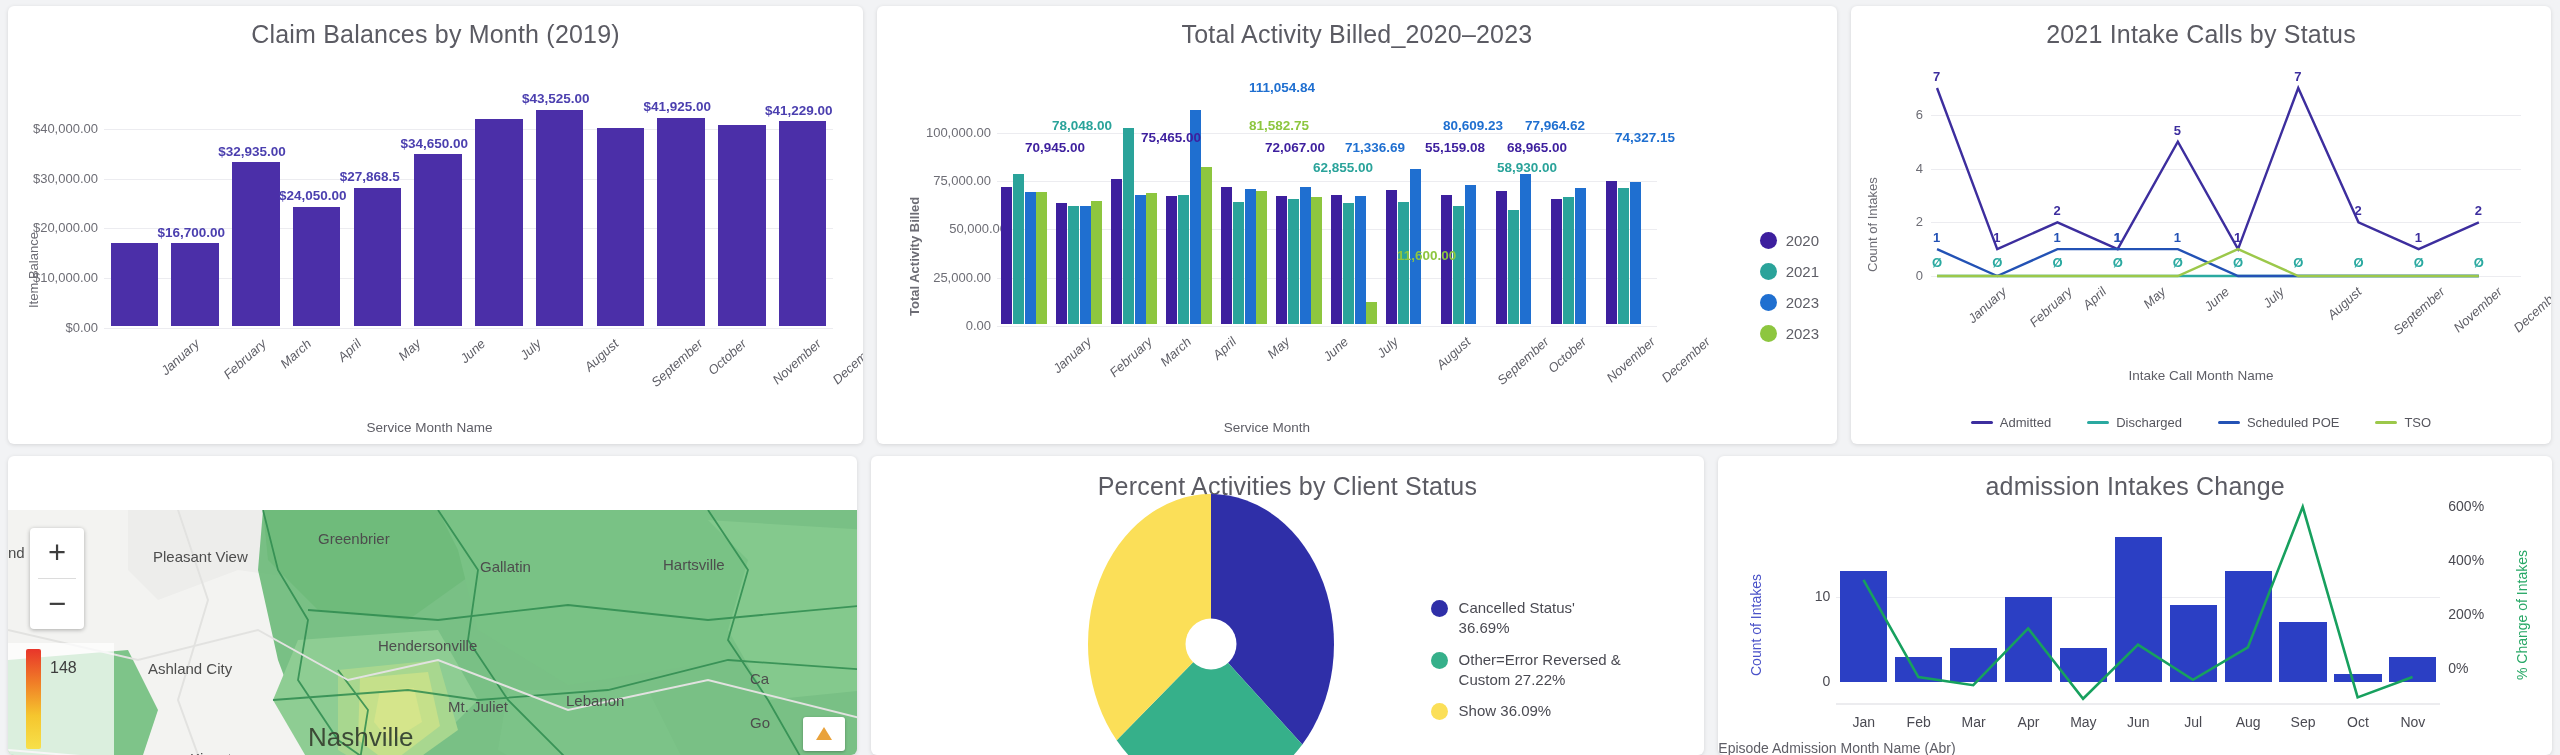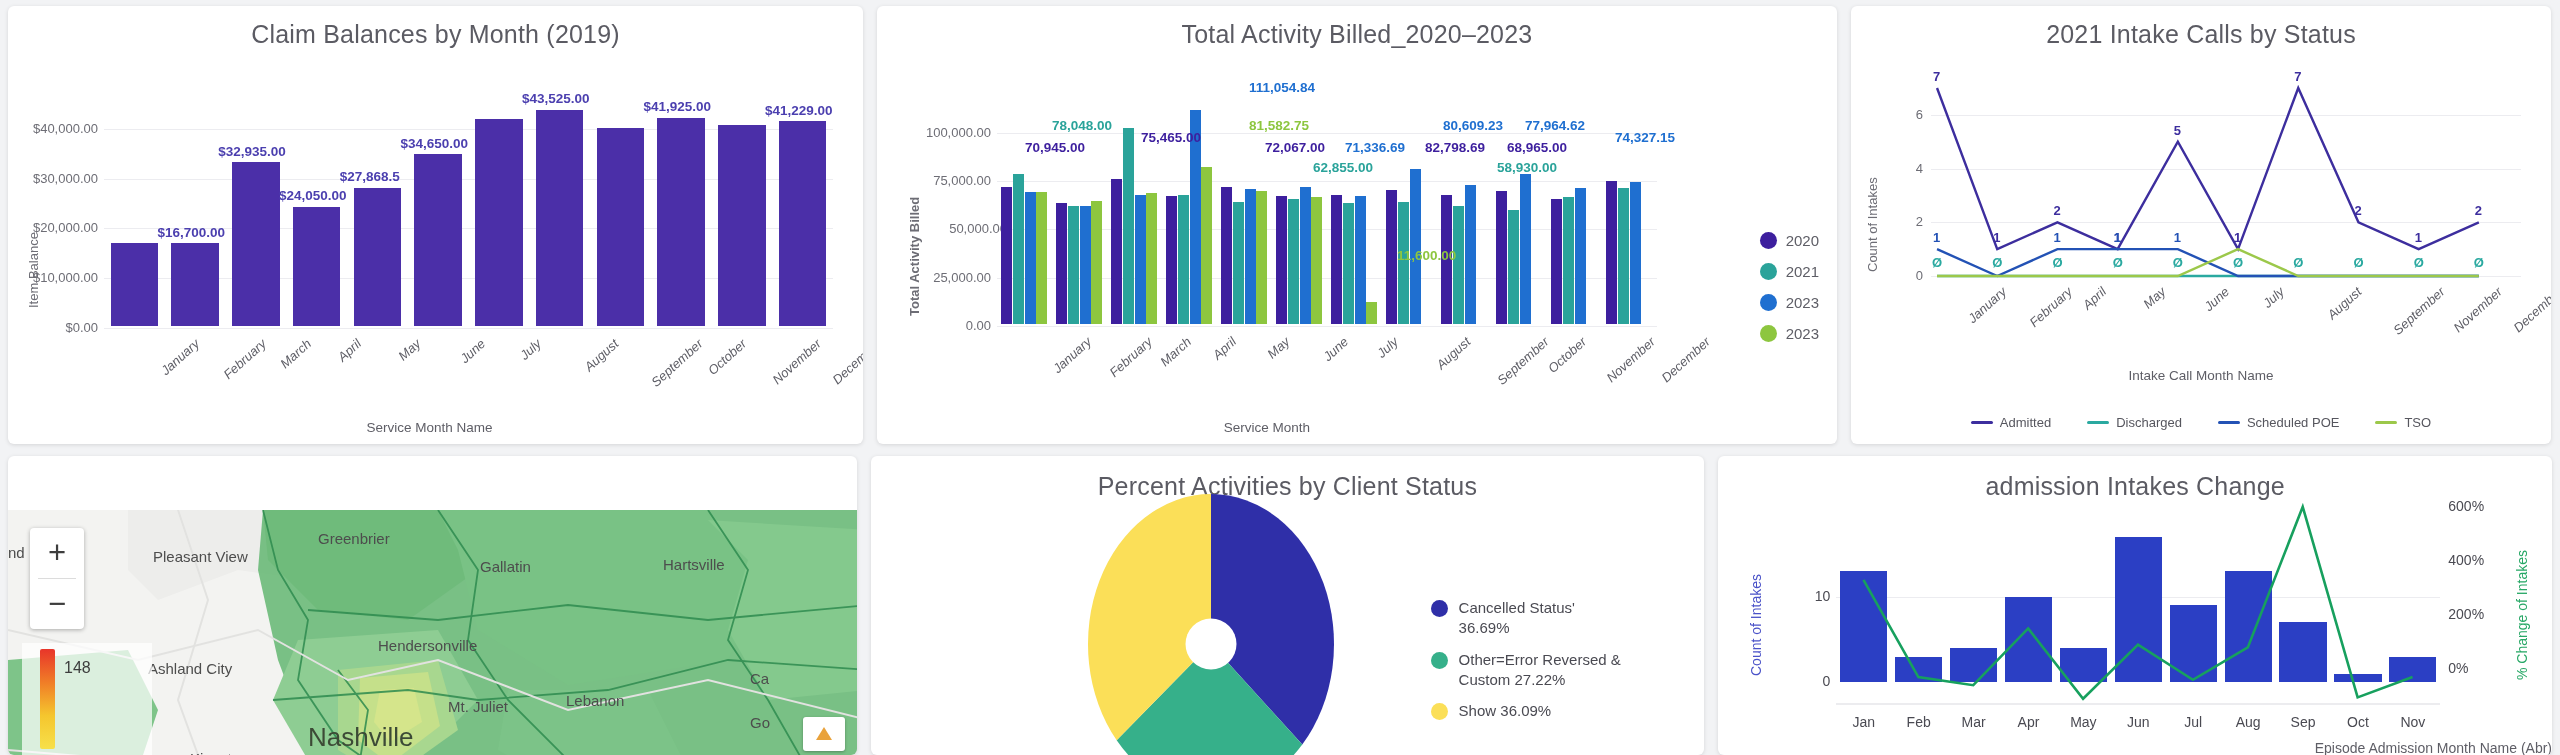--- a/index.html
+++ b/index.html
@@ -48,21 +48,21 @@
   .c3-zero { position: absolute; font-size: 13px; font-weight: bold; color: #2aa9a0; white-space: nowrap; }
   .c3-legend { position: absolute; left: 0; right: 0; bottom: 14px; display: flex; justify-content: center; gap: 36px; }
   .c3-legend .item { display: flex; align-items: center; gap: 7px; font-size: 13px; color: #56565e; }
   .c3-legend .ln { width: 22px; height: 3px; display: inline-block; border-radius: 2px; }
 
   
   .map-wrap { position: absolute; left: 0; right: 0; top: 54px; bottom: 0; overflow: hidden; background: #f4f4f2; }
   .map-zoom { position: absolute; left: 22px; top: 18px; width: 54px; background: #ffffff; border-radius: 4px; box-shadow: 0 1px 4px rgba(0,0,0,.3); z-index: 6; }
   .map-zoom button { display: block; width: 100%; height: 50px; border: none; background: none; font-size: 31px; color: #3d3d3d; cursor: pointer; line-height: 50px; font-family: "Liberation Sans", sans-serif; }
   .map-zoom .sep { height: 1px; background: #dcdcdc; margin: 0 8px; }
-  .map-legend { position: absolute; left: 14px; bottom: 0px; width: 130px; height: 112px; background: rgba(255,255,255,.72); z-index: 6; text-decoration: underline; }
+  .map-legend { position: absolute; left: 0; bottom: 0px; width: 106px; height: 112px; background: rgba(255,255,255,.72); z-index: 6; text-decoration: underline; }
   .map-legend .ramp { position: absolute; left: 18px; top: 6px; width: 15px; height: 100px; background: linear-gradient(to bottom, #e8352a, #f07d27, #f5c62e, #f7e04a); border-radius: 2px; }
   .map-legend .val { position: absolute; left: 42px; top: 16px; font-size: 16px; color: #3d3d3d; }
   .map-city { position: absolute; font-size: 15px; color: #4d4d4d; white-space: nowrap; }
   .map-city.big { font-size: 26px; color: #3c4a36; font-weight: 400; }
   .map-compass { position: absolute; right: 12px; bottom: 4px; width: 42px; height: 34px; background: #fff; border-radius: 3px; box-shadow: 0 1px 3px rgba(0,0,0,.3); z-index: 6; }
   .map-compass .tri { position: absolute; left: 13px; top: 10px; width: 0; height: 0; border-left: 8px solid transparent; border-right: 8px solid transparent; border-bottom: 13px solid #e9a23b; }
 
   
   .pie-legend { position: absolute; left: 560px; top: 96px; }
   .pie-legend .item { display: flex; gap: 11px; margin-bottom: 11px; }
@@ -202,21 +202,21 @@
           <div class="c2-bar" style="left:752.5px; bottom:120px; width:11.049999999999999px; height:142.46608695652174px; background:#1f6fd0;"></div>
           <div class="xtick-rot" style="left:766.36px; top:282px;">December</div>
           <div class="c2-lbl" style="left:158px; top:66px; color:#2aa39a;margin-left:17px;">78,048.00</div>
           <div class="c2-lbl" style="left:148px; top:88px; color:#3d1f9e;">70,945.00</div>
           <div class="c2-lbl" style="left:264px; top:78px; color:#3d1f9e;">75,465.00</div>
           <div class="c2-lbl" style="left:372px; top:28px; color:#1f6fd0;">111,054.84</div>
           <div class="c2-lbl" style="left:372px; top:66px; color:#8dc63f;">81,582.75</div>
           <div class="c2-lbl" style="left:388px; top:88px; color:#3d1f9e;">72,067.00</div>
           <div class="c2-lbl" style="left:468px; top:88px; color:#1f6fd0;">71,336.69</div>
           <div class="c2-lbl" style="left:436px; top:108px; color:#2aa39a;">62,855.00</div>
-          <div class="c2-lbl" style="left:548px; top:88px; color:#3d1f9e;">82,798.69</div>
+          <div class="c2-lbl" style="left:548px; top:88px; color:#3d1f9e;">55,159.08</div>
           <div class="c2-lbl" style="left:566px; top:66px; color:#1f6fd0;">80,609.23</div>
           <div class="c2-lbl" style="left:520px; top:196px; color:#8dc63f;">11,600.00</div>
           <div class="c2-lbl" style="left:620px; top:108px; color:#2aa39a;">58,930.00</div>
           <div class="c2-lbl" style="left:630px; top:88px; color:#3d1f9e;">68,965.00</div>
           <div class="c2-lbl" style="left:648px; top:66px; color:#1f6fd0;">77,964.62</div>
           <div class="c2-lbl" style="left:738px; top:78px; color:#1f6fd0;">74,327.15</div>
           <div class="xtitle" style="left:0; right:180px; top:368px; text-align:center;">Service Month</div>
           <div class="c2-legend" style="">
             <div class="item" style="">
               <div class="dot" style="background:#3d1f9e;"></div>
@@ -444,17 +444,17 @@
           <div class="c6-bar" style="left:561.1163636363636px; top:120.11111111111111px; width:47.22181818181818px; height:59.88888888888889px; background:#2b3fc4;"></div>
           <div class="xtick-flat" style="left:555.1163636363636px; top:212px; width:59.22181818181818px;">Sep</div>
           <div class="c6-bar" style="left:616.0254545454545px; top:171.44444444444446px; width:47.22181818181818px; height:8.555555555555555px; background:#2b3fc4;"></div>
           <div class="xtick-flat" style="left:610.0254545454545px; top:212px; width:59.22181818181818px;">Oct</div>
           <div class="c6-bar" style="left:670.9345454545454px; top:154.33333333333334px; width:47.22181818181818px; height:25.666666666666664px; background:#2b3fc4;"></div>
           <div class="xtick-flat" style="left:664.9345454545454px; top:212px; width:59.22181818181818px;">Nov</div>
           <svg width="840" height="254" style="position:absolute;left:0;top:0;pointer-events:none;">
             <polyline points="145.45454545454544,77.78378378378379 200.36363636363637,175.0810810810811 255.27272727272725,183.1891891891892 310.1818181818182,126.43243243243244 365.09090909090907,196.7027027027027 419.99999999999994,142.64864864864865 474.9090909090909,177.78378378378378 529.8181818181819,145.35135135135135 584.7272727272727,4.810810810810807 639.6363636363636,195.35135135135135 694.5454545454545,175.0810810810811" fill="none" stroke="#17a05e" stroke-width="2.6"></polyline>
             <line x1="118" x2="722" y1="202" y2="202" stroke="#e6e6ea" stroke-width="1.4"></line>
           </svg>
-          <div class="xtitle" style="left:0; right:0; top:238px; text-align:right; font-size:14px;">Episode Admission Month Name (Abr)</div>
+          <div class="xtitle" style="left:0; right:0; top:238px; text-align:left; font-size:14px;">Episode Admission Month Name (Abr)</div>
         </div>
     </div>
   </div>
 </div>
 
 </body></html>

